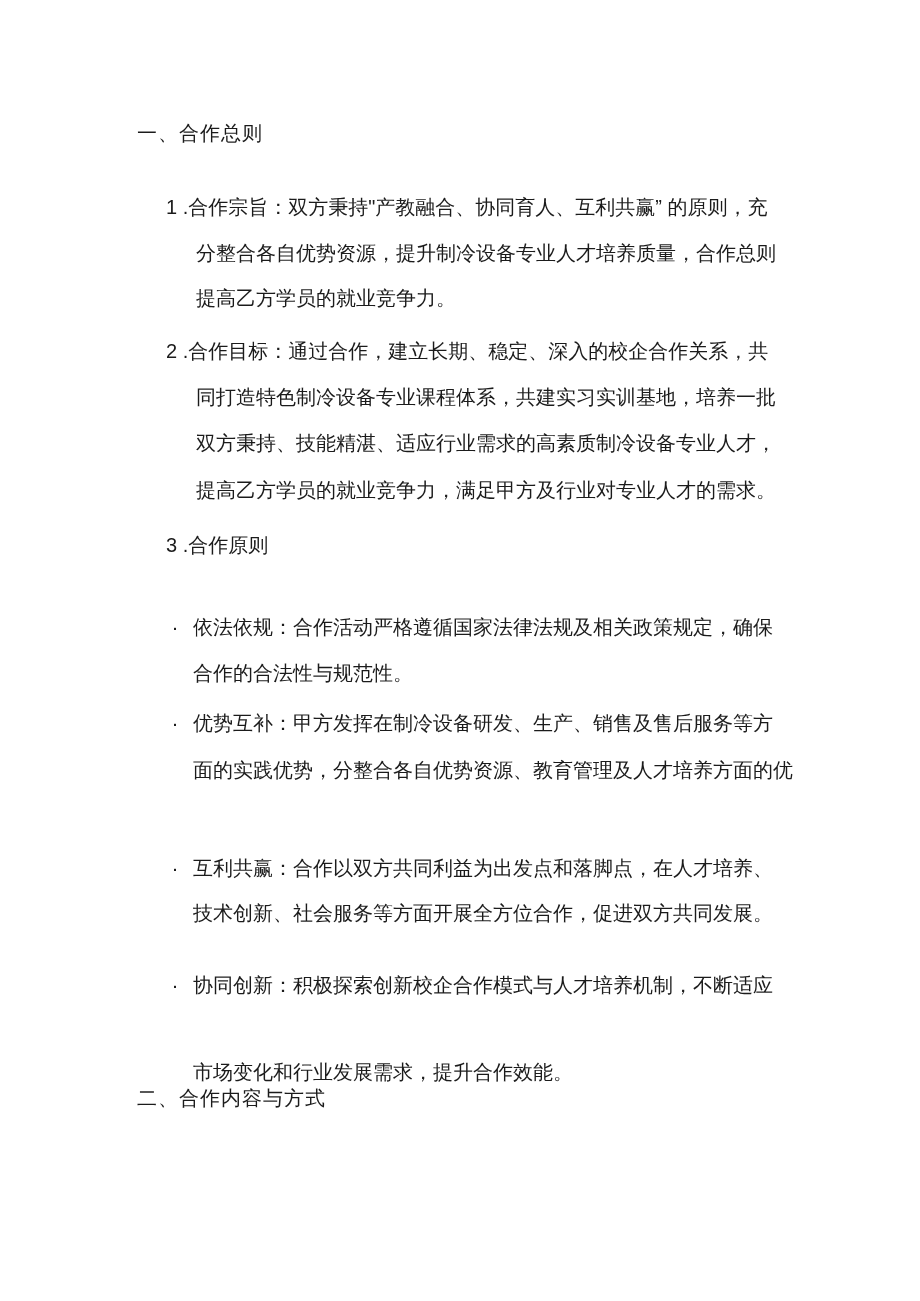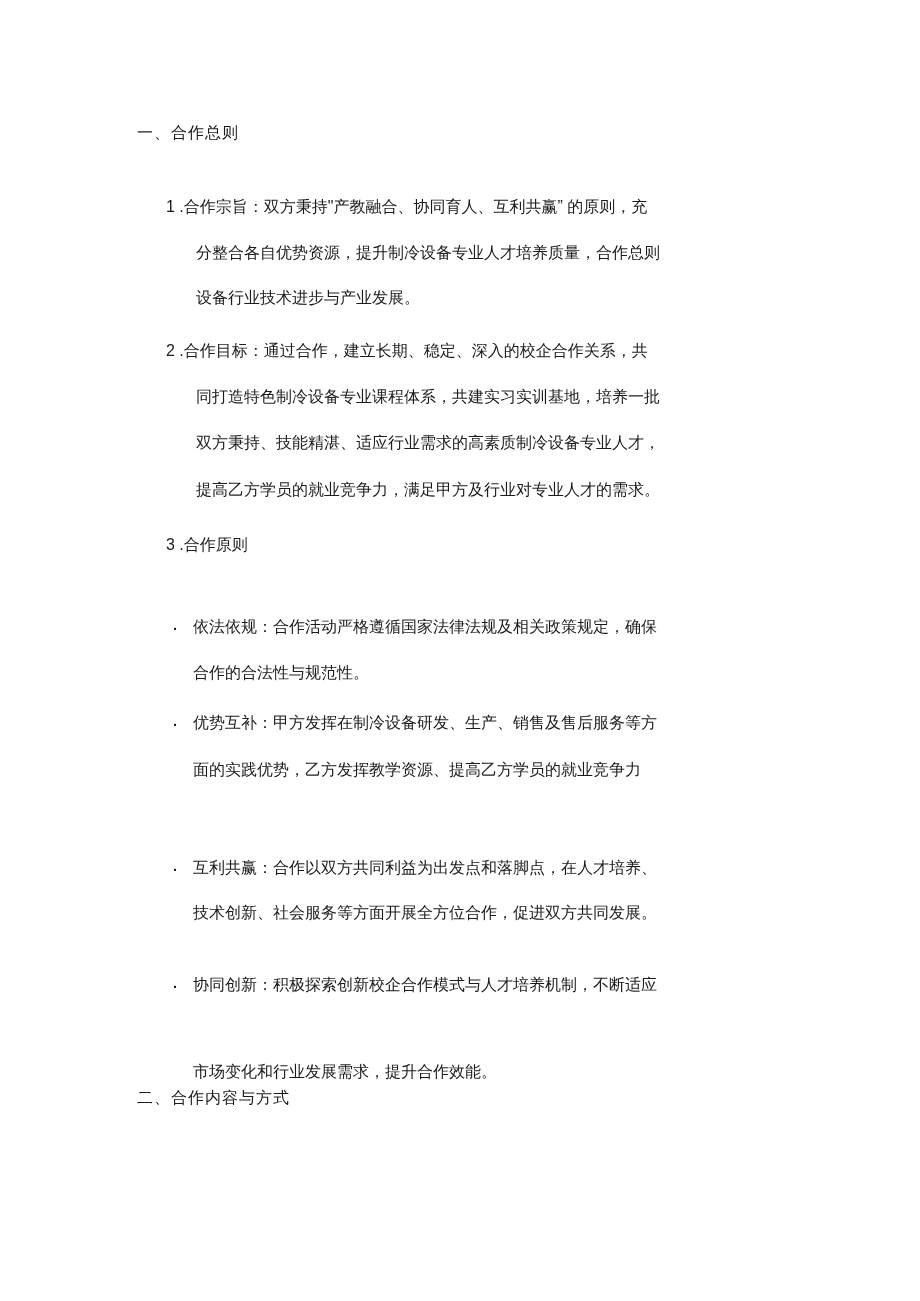--- a/index.html
+++ b/index.html
@@ -13,21 +13,21 @@
     height: 1301px;
     background: #ffffff;
     font-family: "Liberation Sans", sans-serif;
     color: #1b1b1b;
     overflow: hidden;
   }
   .line {
     position: absolute;
     height: 30px;
     line-height: 30px;
-    font-size: 16px;
+    font-size: 20px;
     white-space: nowrap;
     color: #1b1b1b;
   }
   .heading {
     left: 137px;
     letter-spacing: 1px;
   }
   .item-first {
     left: 166px;
   }
@@ -50,36 +50,36 @@
 </style>
 </head>
 <body>
 
 <div class="page">
 
   <div class="line heading" style="top:118px">一、合作总则</div>
 
   <div class="line item-first" style="top:192px">1 .合作宗旨：双方秉持"产教融合、协同育人、互利共赢” 的原则，充</div>
   <div class="line item-wrap" style="top:238px">分整合各自优势资源，提升制冷设备专业人才培养质量，合作总则</div>
-  <div class="line item-wrap" style="top:283px">设备行业技术进步与产业发展。</div>
+  <div class="line item-wrap" style="top:283px">提高乙方学员的就业竞争力。</div>
 
   <div class="line item-first" style="top:336px">2 .合作目标：通过合作，建立长期、稳定、深入的校企合作关系，共</div>
   <div class="line item-wrap" style="top:382px">同打造特色制冷设备专业课程体系，共建实习实训基地，培养一批</div>
   <div class="line item-wrap" style="top:428px">双方秉持、技能精湛、适应行业需求的高素质制冷设备专业人才，</div>
   <div class="line item-wrap" style="top:475px">提高乙方学员的就业竞争力，满足甲方及行业对专业人才的需求。</div>
 
   <div class="line item-first" style="top:530px">3 .合作原则</div>
 
   <div class="bullet-marker" style="top:612px">·</div>
   <div class="line bullet-text" style="top:612px">依法依规：合作活动严格遵循国家法律法规及相关政策规定，确保</div>
   <div class="line bullet-text" style="top:658px">合作的合法性与规范性。</div>
 
   <div class="bullet-marker" style="top:708px">·</div>
   <div class="line bullet-text" style="top:708px">优势互补：甲方发挥在制冷设备研发、生产、销售及售后服务等方</div>
-  <div class="line bullet-text" style="top:755px">面的实践优势，乙方发挥教学资源、提高乙方学员的就业竞争力</div>
+  <div class="line bullet-text" style="top:755px">面的实践优势，分整合各自优势资源、教育管理及人才培养方面的优</div>
 
   <div class="bullet-marker" style="top:853px">·</div>
   <div class="line bullet-text" style="top:853px">互利共赢：合作以双方共同利益为出发点和落脚点，在人才培养、</div>
   <div class="line bullet-text" style="top:898px">技术创新、社会服务等方面开展全方位合作，促进双方共同发展。</div>
 
   <div class="bullet-marker" style="top:970px">·</div>
   <div class="line bullet-text" style="top:970px">协同创新：积极探索创新校企合作模式与人才培养机制，不断适应</div>
   <div class="line bullet-text" style="top:1057px">市场变化和行业发展需求，提升合作效能。</div>
 
   <div class="line heading" style="top:1083px">二、合作内容与方式</div>

